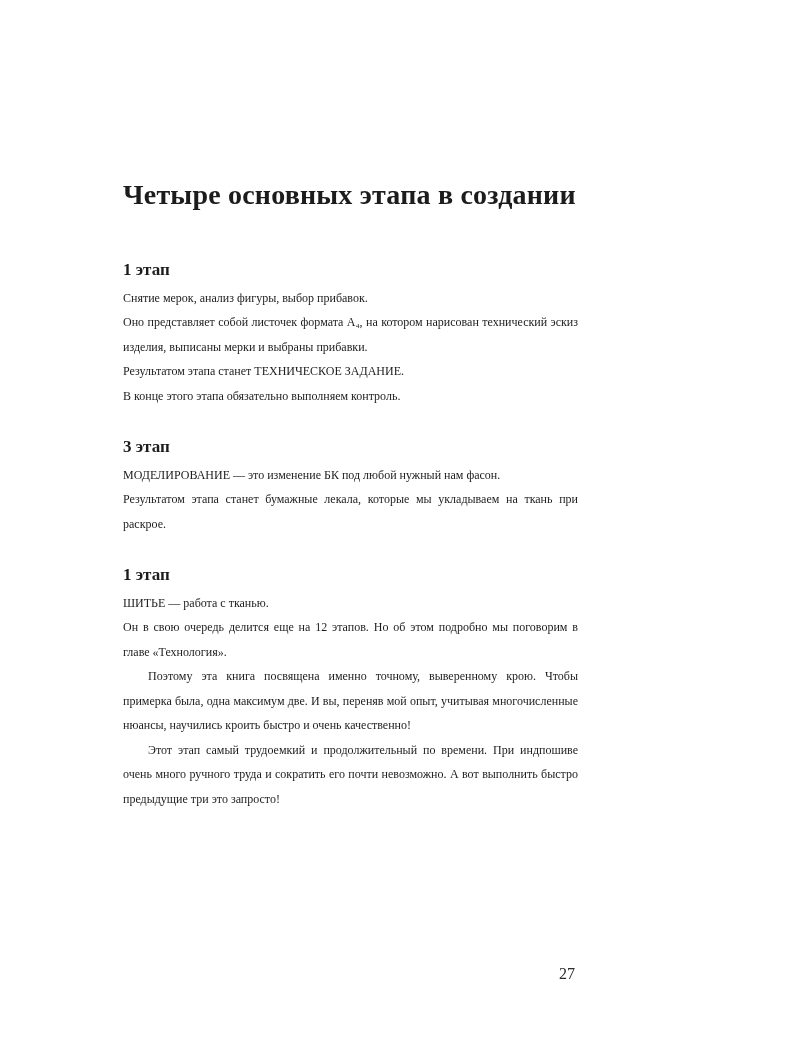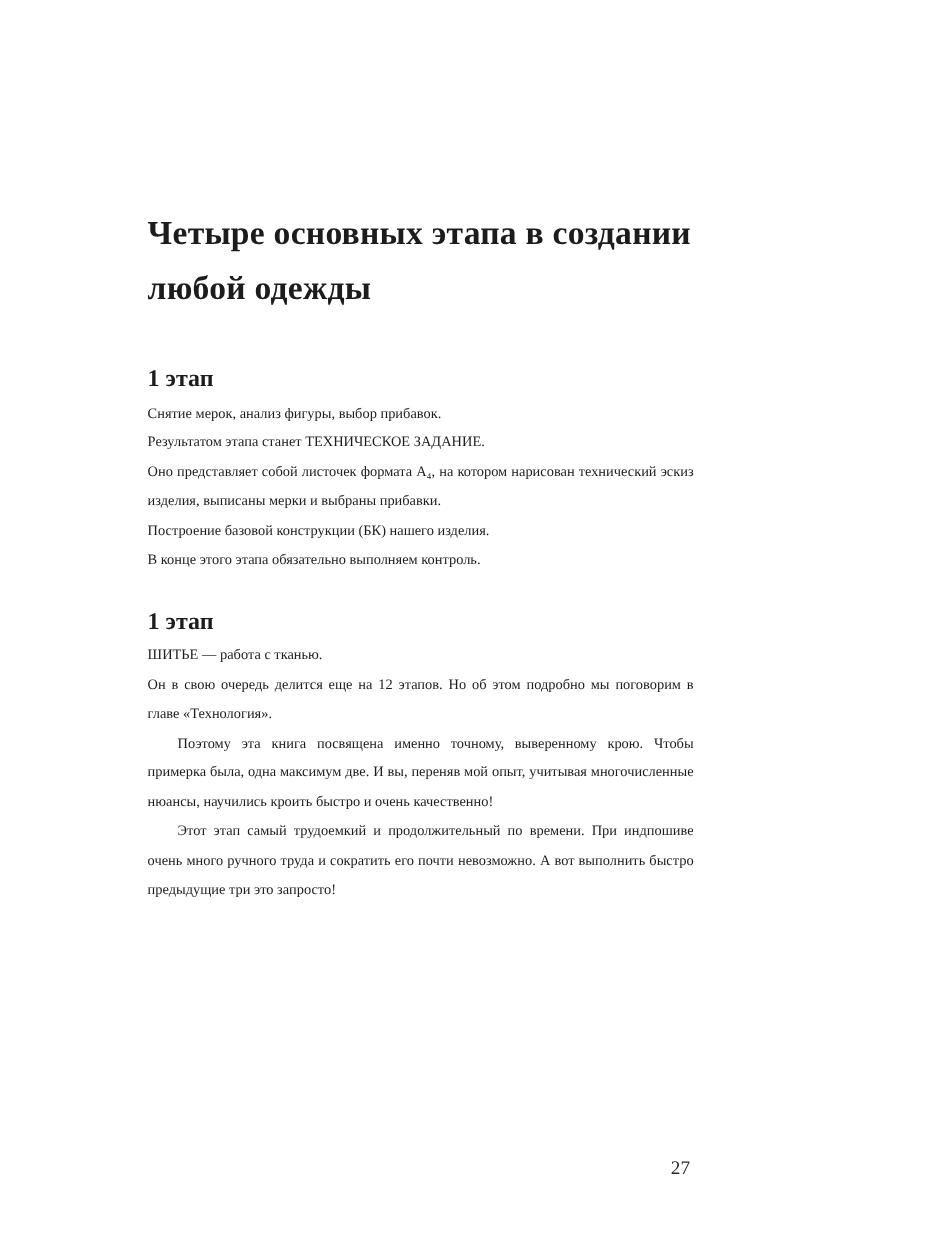--- a/index.html
+++ b/index.html
@@ -26,21 +26,21 @@
     letter-spacing: 0.2px;
   }
   h1.title .title-line {
     display: block;
   }
   section {
     margin: 0;
   }
   h2.stage-heading {
     margin: 27px 0 3px 0;
-    font-size: 20px;
+    font-size: 17px;
     font-weight: bold;
     line-height: 24.5px;
   }
   p.para {
     margin: 0;
     font-size: 12px;
     line-height: 24.5px;
     text-align: justify;
   }
   p.para.indent {
@@ -54,35 +54,38 @@
     color: #2a2a2a;
   }
 </style>
 </head>
 <body>
 
 <div class="page">
 
   <h1 class="title">
     <span class="title-line">Четыре основных этапа в создании</span>
-    <span class="title-line">любой одежды</span>
   </h1>
 
   <section>
     <h2 class="stage-heading">1 этап</h2>
     <p class="para">Снятие мерок, анализ фигуры, выбор прибавок.</p>
+    <p class="para">Оно представляет собой листочек формата А₄, на котором нарисован технический эскиз изделия, выписаны мерки и выбраны прибавки.</p>
     <p class="para">Результатом этапа станет ТЕХНИЧЕСКОЕ ЗАДАНИЕ.</p>
-    <p class="para">Оно представляет собой листочек формата А₄, на котором нарисован технический эскиз изделия, выписаны мерки и выбраны прибавки.</p>
   </section>
 
   <section>
-    <p class="para">Построение базовой конструкции (БК) нашего изделия.</p>
     <p class="para">В конце этого этапа обязательно выполняем контроль.</p>
   </section>
 
+  <section>
+    <h2 class="stage-heading">3 этап</h2>
+    <p class="para">МОДЕЛИРОВАНИЕ — это изменение БК под любой нужный нам фасон.</p>
+    <p class="para">Результатом этапа станет бумажные лекала, которые мы укладываем на ткань при раскрое.</p>
+  </section>
 
   <section>
     <h2 class="stage-heading">1 этап</h2>
     <p class="para">ШИТЬЕ — работа с тканью.</p>
     <p class="para">Он в свою очередь делится еще на 12 этапов. Но об этом подробно мы поговорим в главе «Технология».</p>
     <p class="para indent">Поэтому эта книга посвящена именно точному, выверенному крою. Чтобы примерка была, одна максимум две. И вы, переняв мой опыт, учитывая многочисленные нюансы, научились кроить быстро и очень качественно!</p>
     <p class="para indent">Этот этап самый трудоемкий и продолжительный по времени. При индпошиве очень много ручного труда и сократить его почти невозможно. А вот выполнить быстро предыдущие три это запросто!</p>
   </section>
 
   <div class="page-number">27</div>

